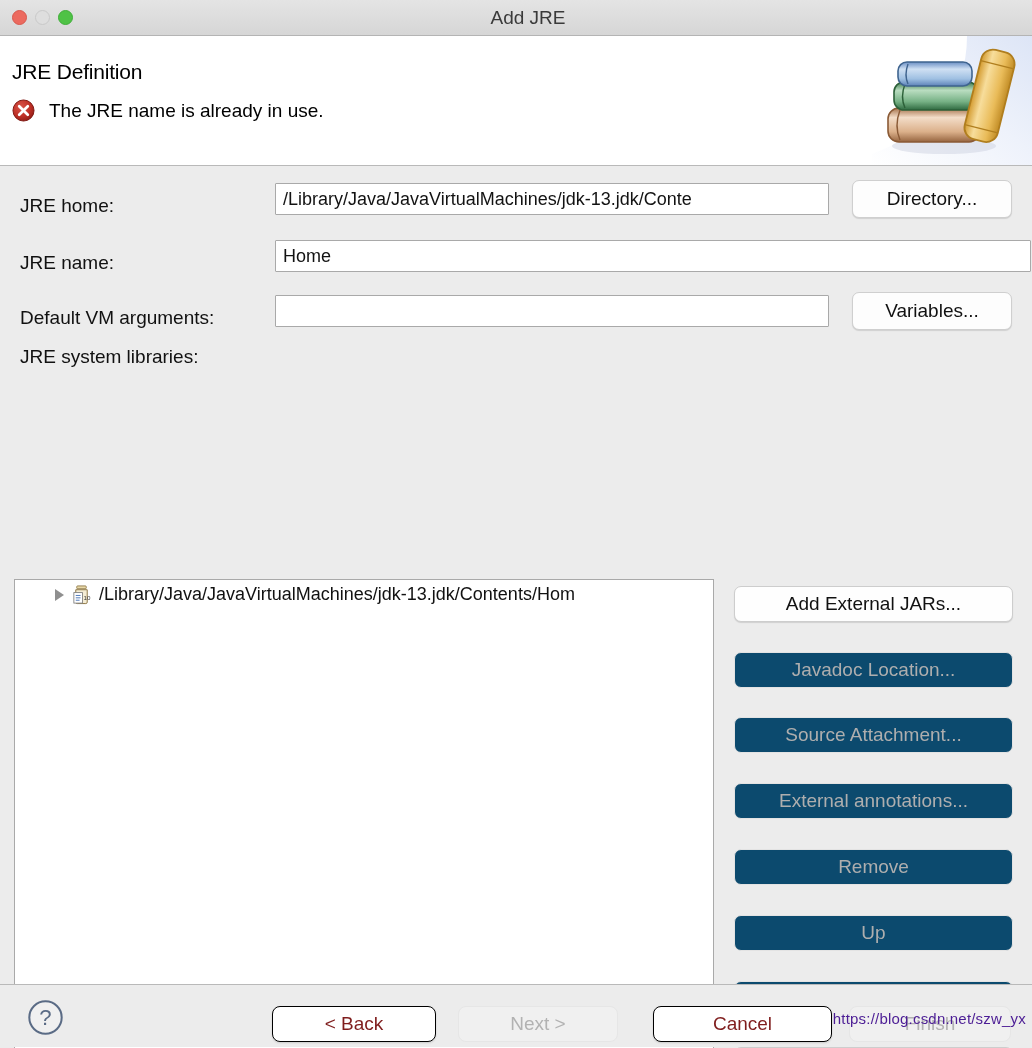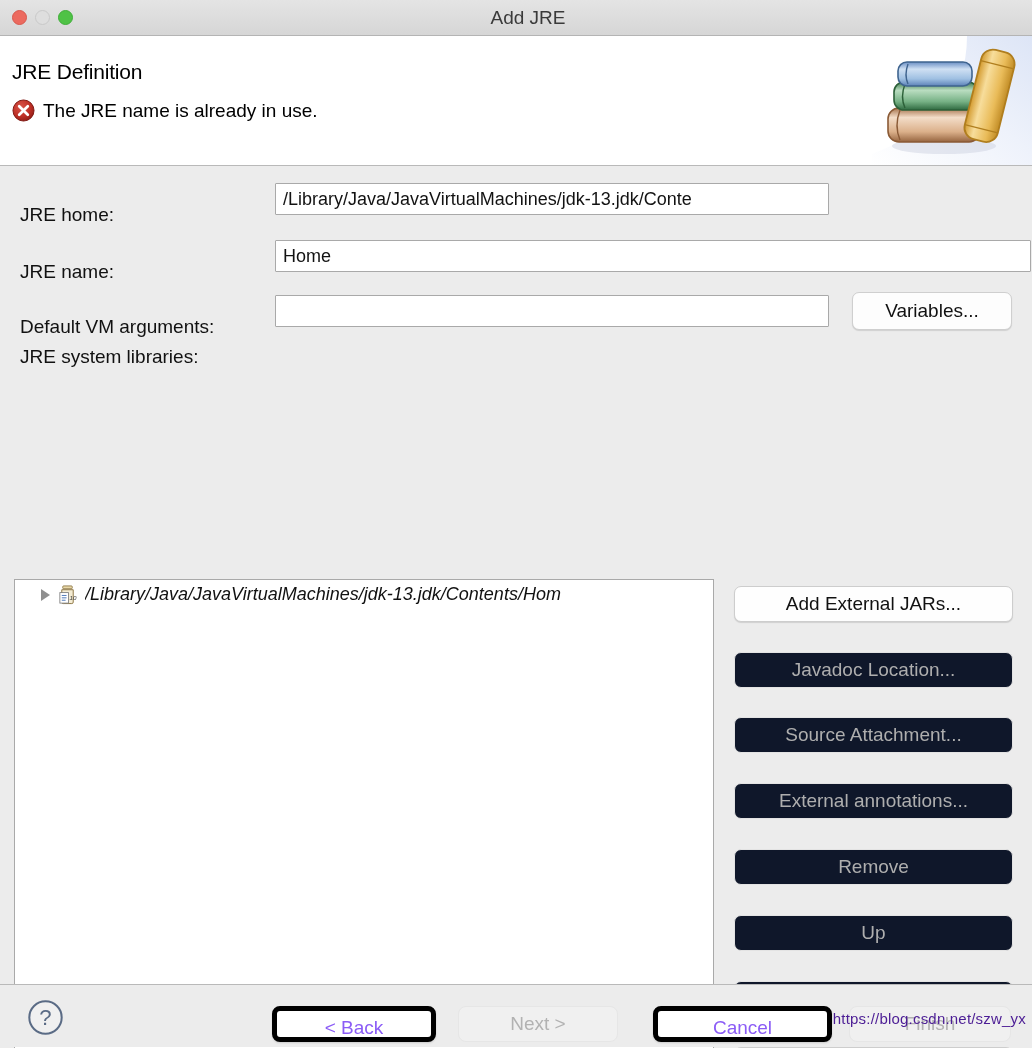--- a/index.html
+++ b/index.html
@@ -73,21 +73,21 @@
     font-weight: normal;
     color: #000;
     letter-spacing: -0.2px;
   }
   .header-msg-row {
     position: absolute;
     left: 12px;
     top: 63px;
     display: flex;
     align-items: center;
-    gap: 8px;
+    gap: 14px;
   }
   .error-icon {
     width: 23px;
     height: 23px;
     flex: 0 0 auto;
   }
   .header-msg {
     font-size: 19px;
     color: #000;
   }
@@ -107,21 +107,21 @@
   }
 
   .field-row {
     position: absolute;
     left: 0; right: 0;
     height: 32px;
   }
   .field-label {
     position: absolute;
     left: 20px;
-    top: 16px;
+    top: 7px;
     font-size: 19px;
     color: #111;
     line-height: 32px;
     white-space: nowrap;
   }
   .text-input {
     position: absolute;
     top: 0;
     height: 32px;
     box-sizing: border-box;
@@ -170,24 +170,23 @@
     height: 516px;
     background: #fff;
     border: 1px solid #a9a9a9;
     box-sizing: border-box;
     overflow: hidden;
   }
   .tree-row {
     display: flex;
     align-items: center;
     height: 29px;
-    padding-left: 26px;
+    padding-left: 40px;
     gap: 7px;
     white-space: nowrap;
-    font-style: italic;
   }
   .tri {
     width: 0; height: 0;
     border-left: 9px solid #8f8f8f;
     border-top: 6px solid transparent;
     border-bottom: 6px solid transparent;
     flex: 0 0 auto;
   }
   .jar-icon { width: 21px; height: 21px; flex: 0 0 auto; }
   .tree-label {
@@ -211,21 +210,21 @@
     white-space: nowrap;
     cursor: default;
   }
   .col-btn.enabled {
     background: #fefefe;
     border: 1px solid #cdcdcd;
     color: #111;
     box-shadow: 0 1px 1px rgba(0,0,0,0.12);
   }
   .col-btn.disabled {
-    background: #0f172a;
+    background: #0c4a6e;
     border: 1px solid #e3e3e3;
     color: #aeaeae;
   }
 
   
   .footer {
     position: relative;
     height: 63px;
     background: #ececec;
     border-top: 1px solid #b9b9b9;
@@ -246,22 +245,22 @@
     border-radius: 8px;
     font-family: "Liberation Sans", sans-serif;
     font-size: 19px;
     text-align: center;
     line-height: 34px;
     white-space: nowrap;
     cursor: default;
   }
   .foot-btn.enabled {
     background: #ffffff;
-    border: 5px solid #000000;
-    color: #8b5cf6;
+    border: 1px solid #000000;
+    color: #7f1d1d;
     box-shadow: 0 1px 2px rgba(0,0,0,0.14);
   }
   .foot-btn.disabled {
     background: #f0f0f0;
     border: 1px solid #e6e6e6;
     color: #b2b2b2;
   }
   .watermark {
     position: absolute;
     right: 6px;
@@ -354,20 +353,21 @@
         <path d="M100 94 L134 94" fill="none" stroke="#b07e1e" stroke-width="1.4"></path>
       </g>
     </svg>
   </div>
 
   <div class="body">
 
     <div class="field-row" style="top:17px;">
       <div class="field-label">JRE home:</div>
       <div class="text-input" style="left:275px; width:554px;" title="/Library/Java/JavaVirtualMachines/jdk-13.jdk/Conte">/Library/Java/JavaVirtualMachines/jdk-13.jdk/Conte</div>
+      <div class="side-btn" style="left:852px; width:160px;">Directory...</div>
     </div>
 
     <div class="field-row" style="top:74px;">
       <div class="field-label">JRE name:</div>
       <div class="text-input" style="left:275px; width:756px;">Home</div>
     </div>
 
     <div class="field-row" style="top:129px;">
       <div class="field-label">Default VM arguments:</div>
       <div class="text-input" style="left:275px; width:554px;"></div>

